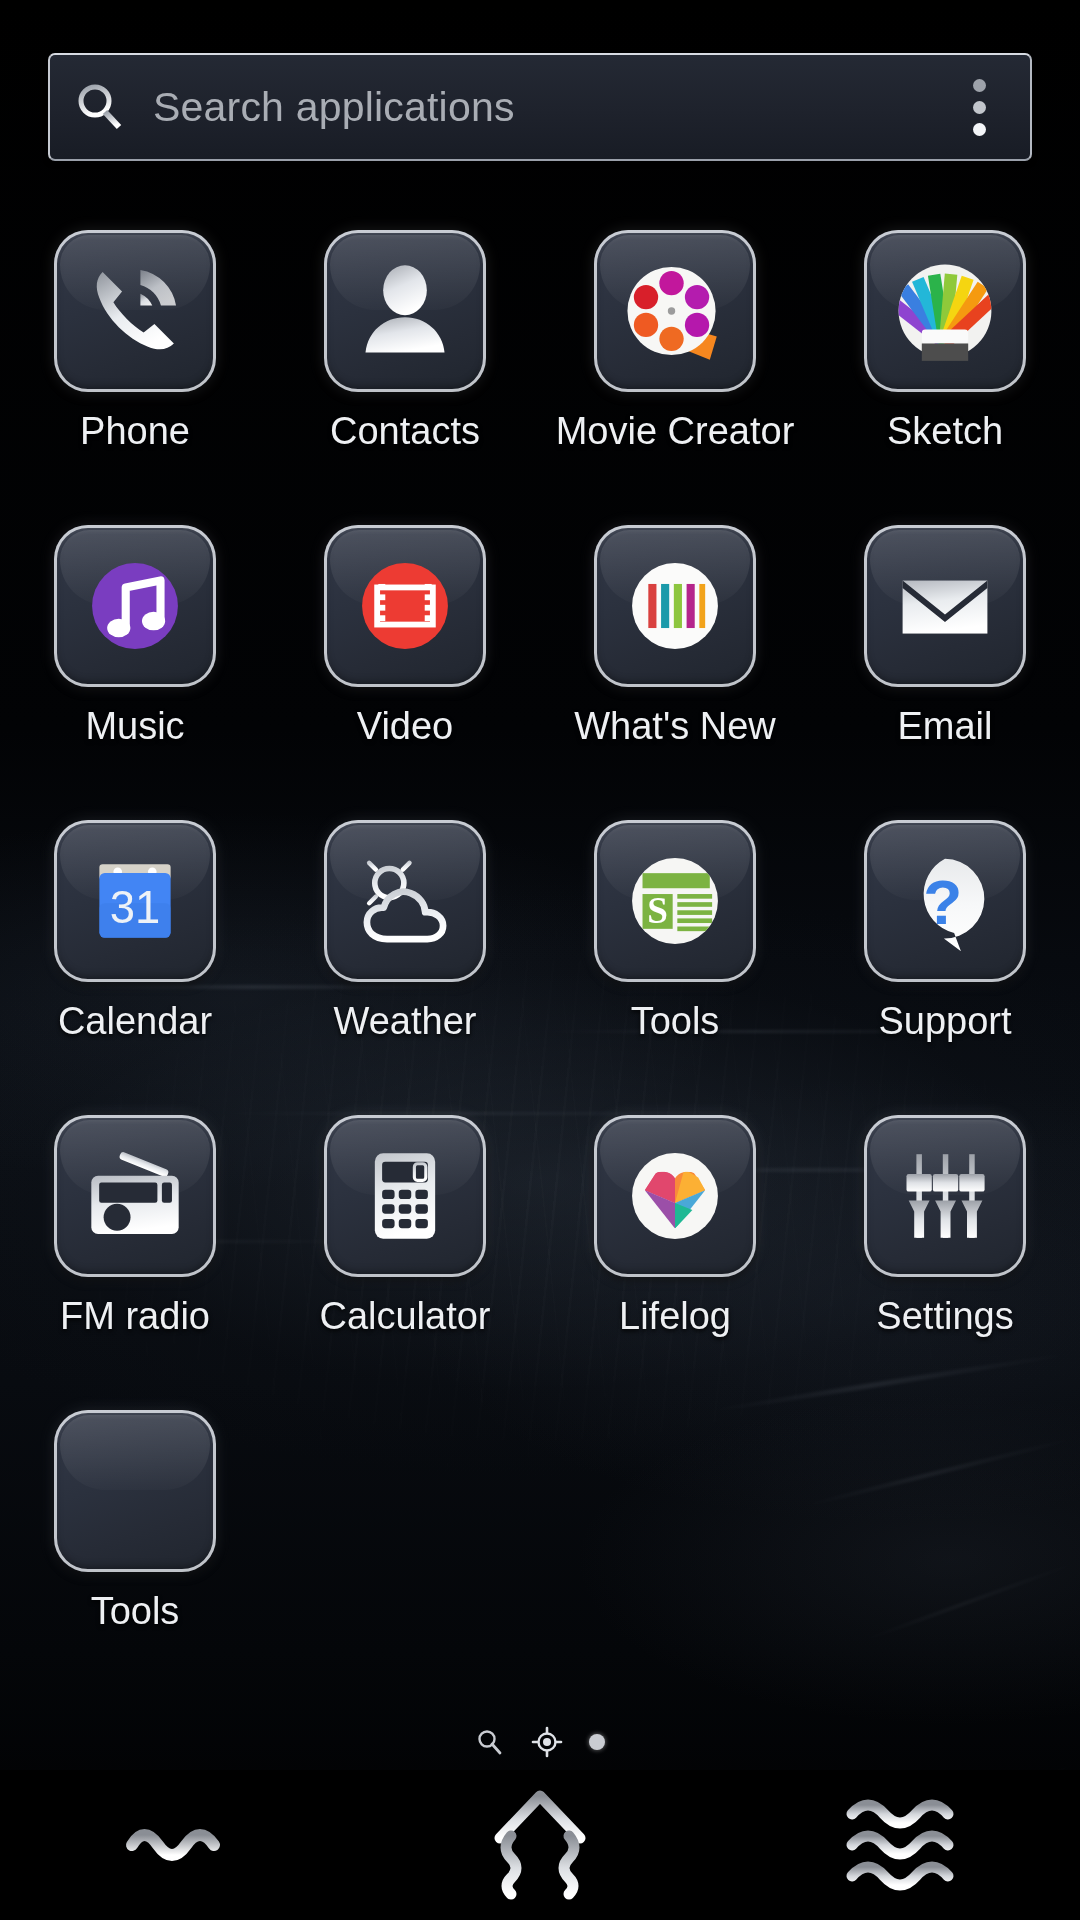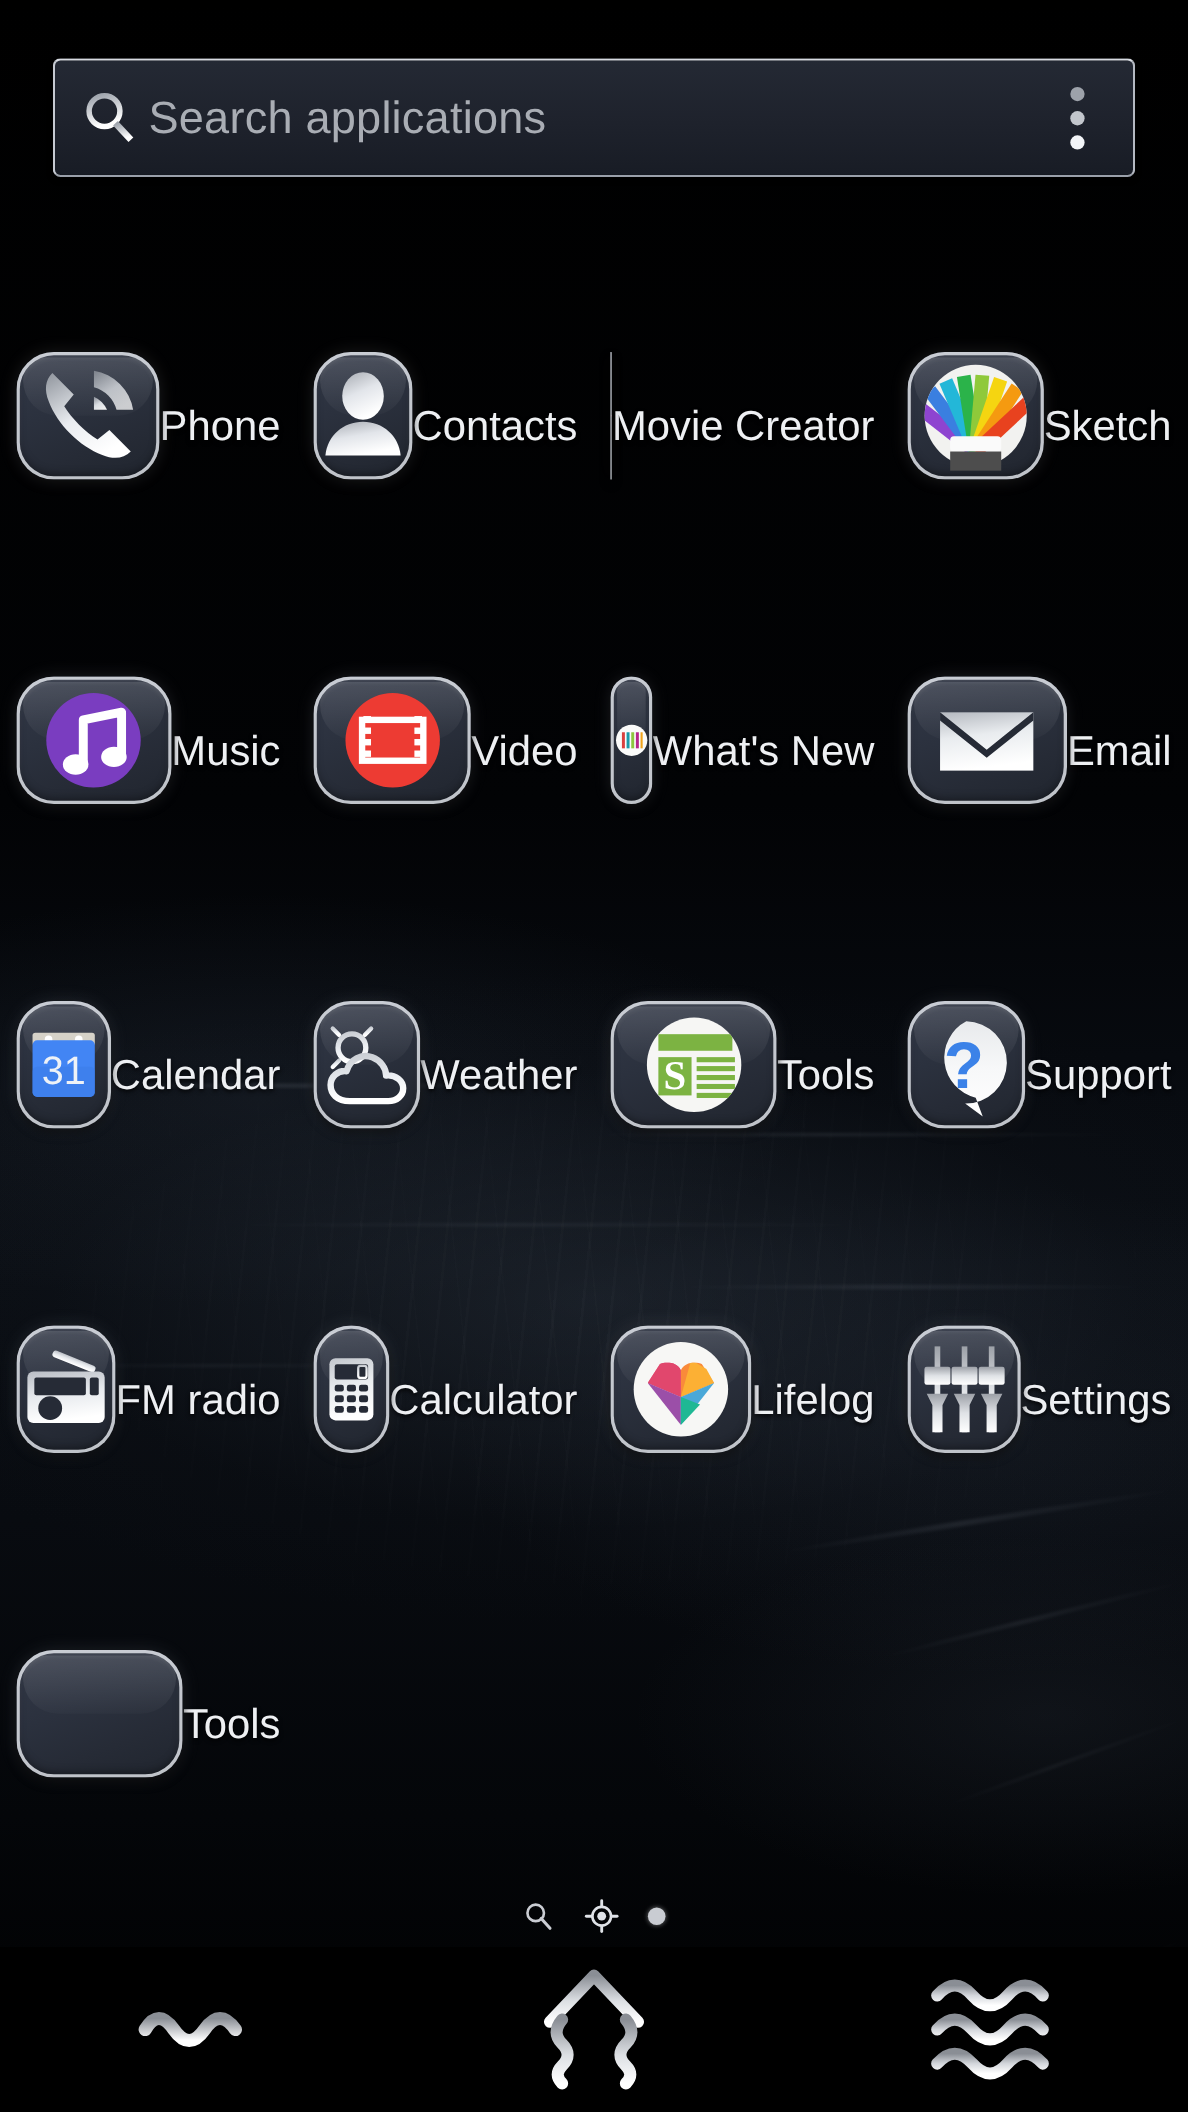--- a/index.html
+++ b/index.html
@@ -48,21 +48,21 @@
     box-sizing: border-box;
     background: linear-gradient(180deg, #242934 0%, #1e222c 55%, #181c25 100%);
     border: 2px solid;
     border-color: #d7dbe2 #b4b9c2 #9aa0aa #c6cad2;
     border-radius: 7px;
     box-shadow: 0 0 0 1px rgba(0,0,0,0.55), 0 2px 5px rgba(0,0,0,0.7);
     display: flex; align-items: center;
   }
   #search-icon { margin-left: 20px; width: 60px; height: 60px; flex: 0 0 auto; }
   #search-placeholder {
-    margin-left: 5px;
+    margin-left: 23px;
     color: #a9adb4;
     font-size: 41px;
     letter-spacing: .2px;
     flex: 1 1 auto;
     white-space: nowrap;
   }
   #overflow-btn {
     width: 74px; height: 108px;
     margin-right: 14px;
     flex: 0 0 auto;
@@ -82,25 +82,25 @@
     position: absolute;
     left: 0; top: 230px;
     width: 1080px;
     display: grid;
     grid-template-columns: repeat(4, 1fr);
     grid-auto-rows: 295px;
     justify-items: center;
   }
   .app {
     width: 240px;
-    display: flex; flex-direction: row; align-items: center;
+    display: flex; flex-direction: column; align-items: center;
   }
   .tile {
     position: relative;
-    width: 162px; height: 116px;
+    width: 162px; height: 162px;
     border-radius: 34px;
     background: linear-gradient(160deg, #333948 0%, #2b313e 42%, #262b36 70%, #20252e 100%);
     box-shadow:
       inset 0 0 0 3px rgba(228,232,238,0.82),
       inset 0 3px 7px rgba(255,255,255,0.20),
       inset 0 -4px 9px rgba(0,0,0,0.45),
       0 0 16px rgba(190,200,215,0.14),
       0 4px 9px rgba(0,0,0,0.75);
     display: flex; align-items: center; justify-content: center;
     overflow: hidden;

